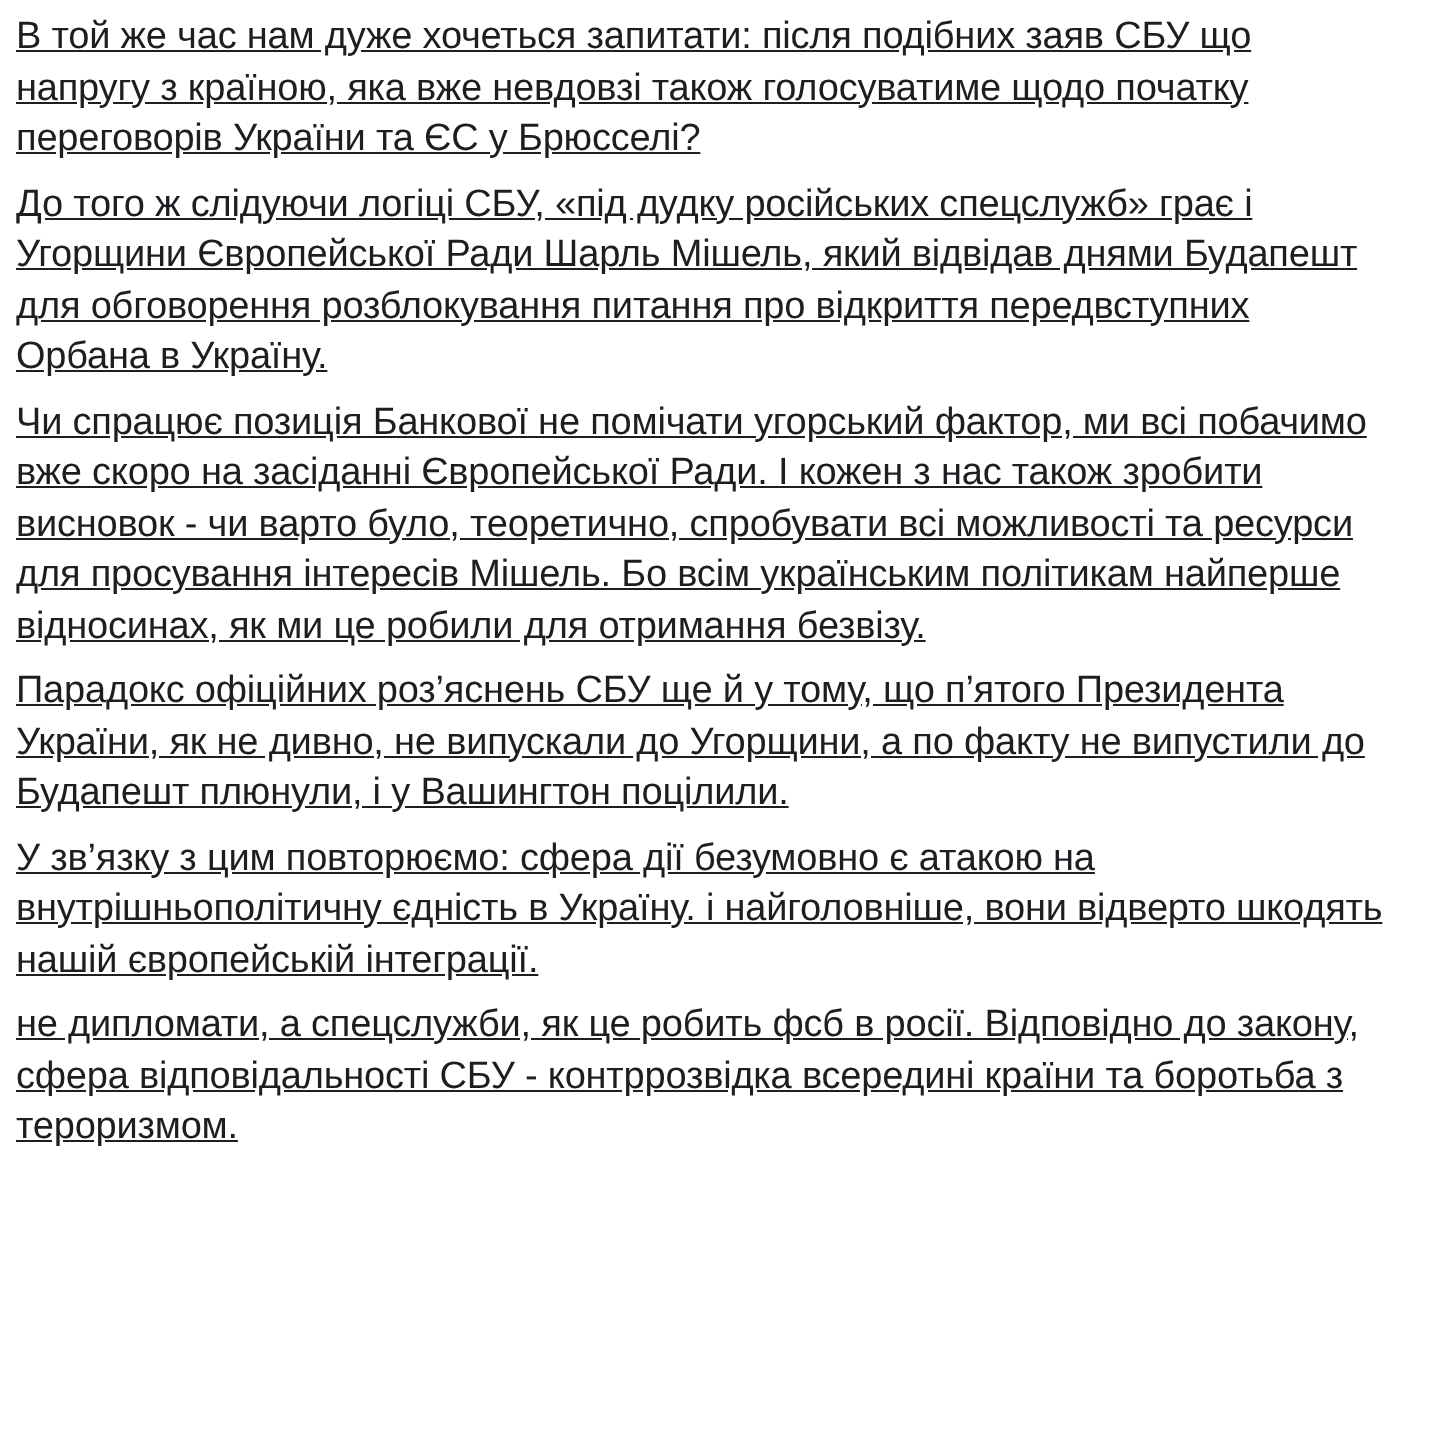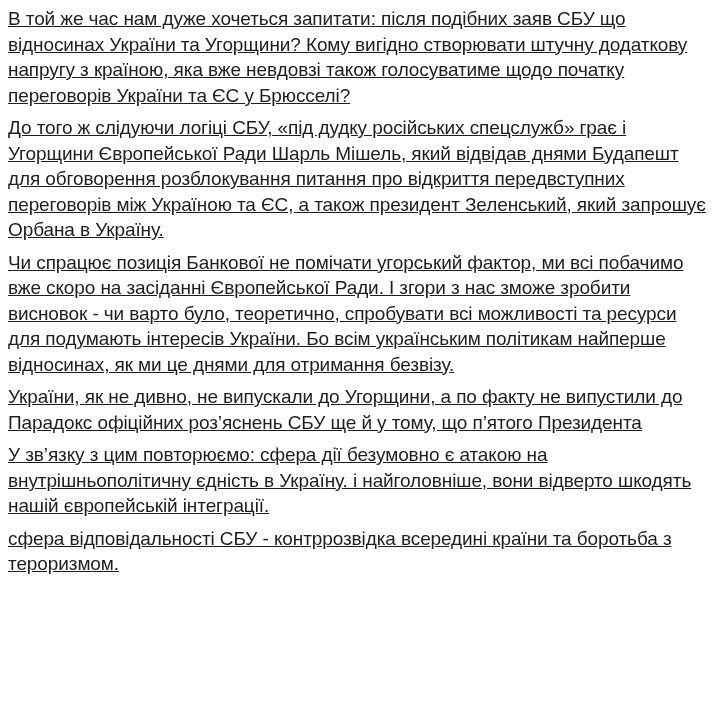--- a/index.html
+++ b/index.html
@@ -31,45 +31,45 @@
     text-decoration: underline;
   }
 </style>
 </head>
 <body>
 
 <main class="post">
   <article class="post-text" id="post-text">
       <p class="paragraph">
         <span class="text-line">В той же час нам дуже хочеться запитати: після подібних заяв СБУ що</span>
-        <span class="text-line">відносинах України та Угорщини? Кому вигідно створювати штучну додаткову</span>
         <span class="text-line">напругу з країною, яка вже невдовзі також голосуватиме щодо початку</span>
         <span class="text-line">переговорів України та ЄС у Брюсселі?</span>
       </p>
       <p class="paragraph">
         <span class="text-line">До того ж слідуючи логіці СБУ, «під дудку російських спецслужб» грає і</span>
         <span class="text-line">Угорщини Європейської Ради Шарль Мішель, який відвідав днями Будапешт</span>
         <span class="text-line">для обговорення розблокування питання про відкриття передвступних</span>
-        <span class="text-line">переговорів між Україною та ЄС, а також президент Зеленський, який запрошує</span>
         <span class="text-line">Орбана в Україну.</span>
       </p>
       <p class="paragraph">
         <span class="text-line">Чи спрацює позиція Банкової не помічати угорський фактор, ми всі побачимо</span>
-        <span class="text-line">вже скоро на засіданні Європейської Ради. І згори з нас зможе зробити</span>
+        <span class="text-line">вже скоро на засіданні Європейської Ради. І кожен з нас також зробити</span>
         <span class="text-line">висновок - чи варто було, теоретично, спробувати всі можливості та ресурси</span>
-        <span class="text-line">для подумають інтересів України. Бо всім українським політикам найперше</span>
-        <span class="text-line">відносинах, як ми це днями для отримання безвізу.</span>
+        <span class="text-line">для просування інтересів Мішель. Бо всім українським політикам найперше</span>
+        <span class="text-line">відносинах, як ми це робили для отримання безвізу.</span>
       </p>
       <p class="paragraph">
+        <span class="text-line">Парадокс офіційних роз’яснень СБУ ще й у тому, що п’ятого Президента</span>
         <span class="text-line">України, як не дивно, не випускали до Угорщини, а по факту не випустили до</span>
-        <span class="text-line">Парадокс офіційних роз’яснень СБУ ще й у тому, що п’ятого Президента</span>
+        <span class="text-line">Будапешт плюнули, і у Вашингтон поцілили.</span>
       </p>
       <p class="paragraph">
         <span class="text-line">У зв’язку з цим повторюємо: сфера дії безумовно є атакою на</span>
         <span class="text-line">внутрішньополітичну єдність в Україну. і найголовніше, вони відверто шкодять</span>
         <span class="text-line">нашій європейській інтеграції.</span>
       </p>
       <p class="paragraph">
+        <span class="text-line">не дипломати, а спецслужби, як це робить фсб в росії. Відповідно до закону,</span>
         <span class="text-line">сфера відповідальності СБУ - контррозвідка всередині країни та боротьба з</span>
         <span class="text-line">тероризмом.</span>
       </p>
     </article>
 </main>
 
 </body></html>

